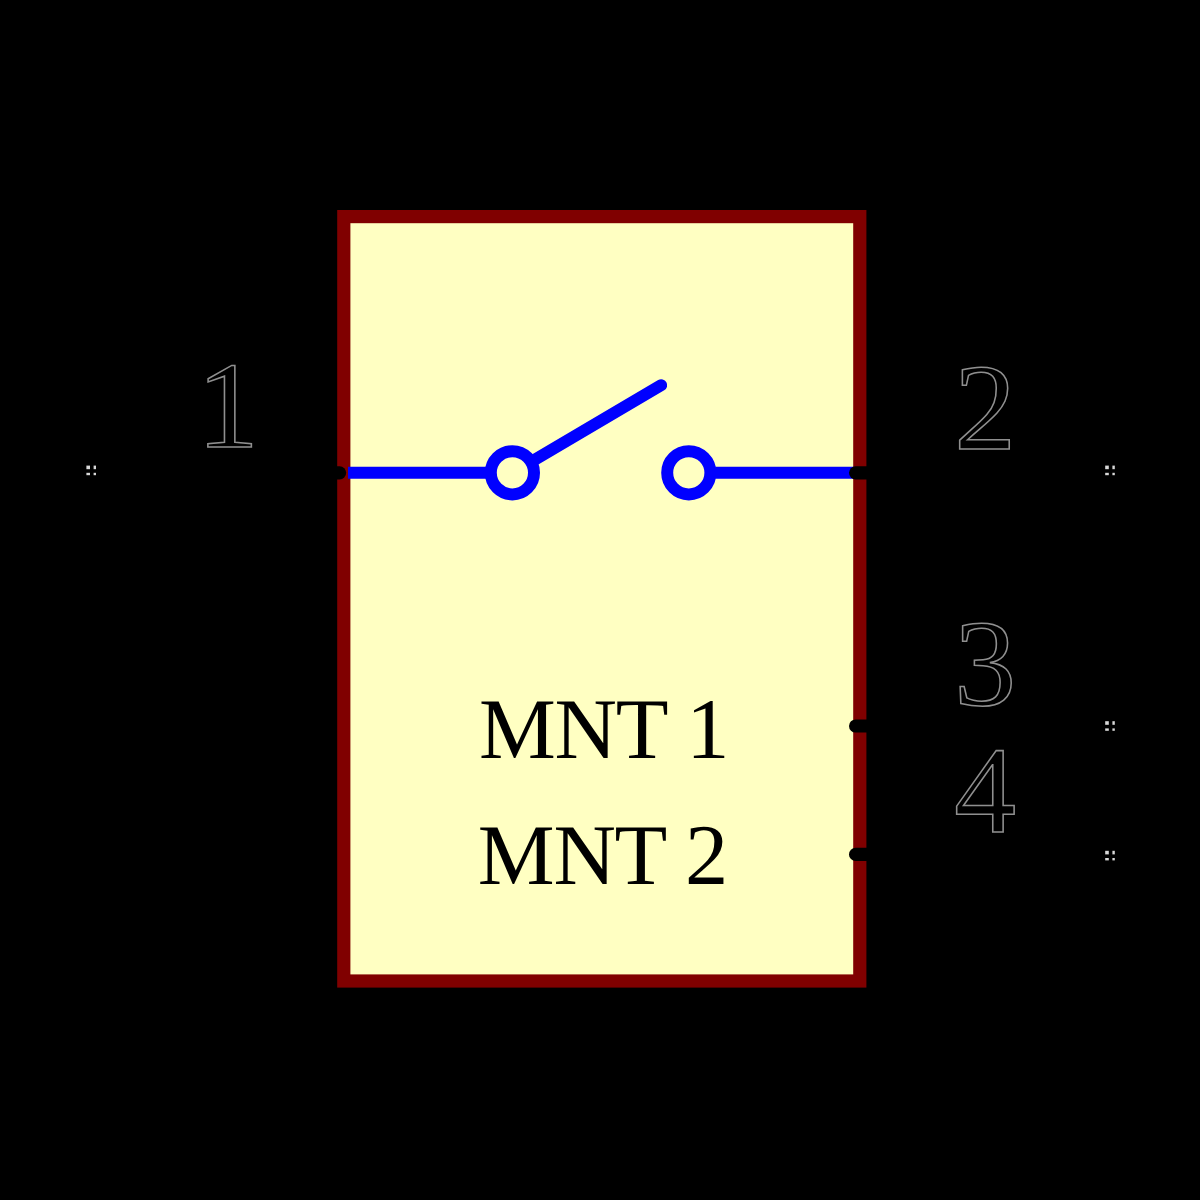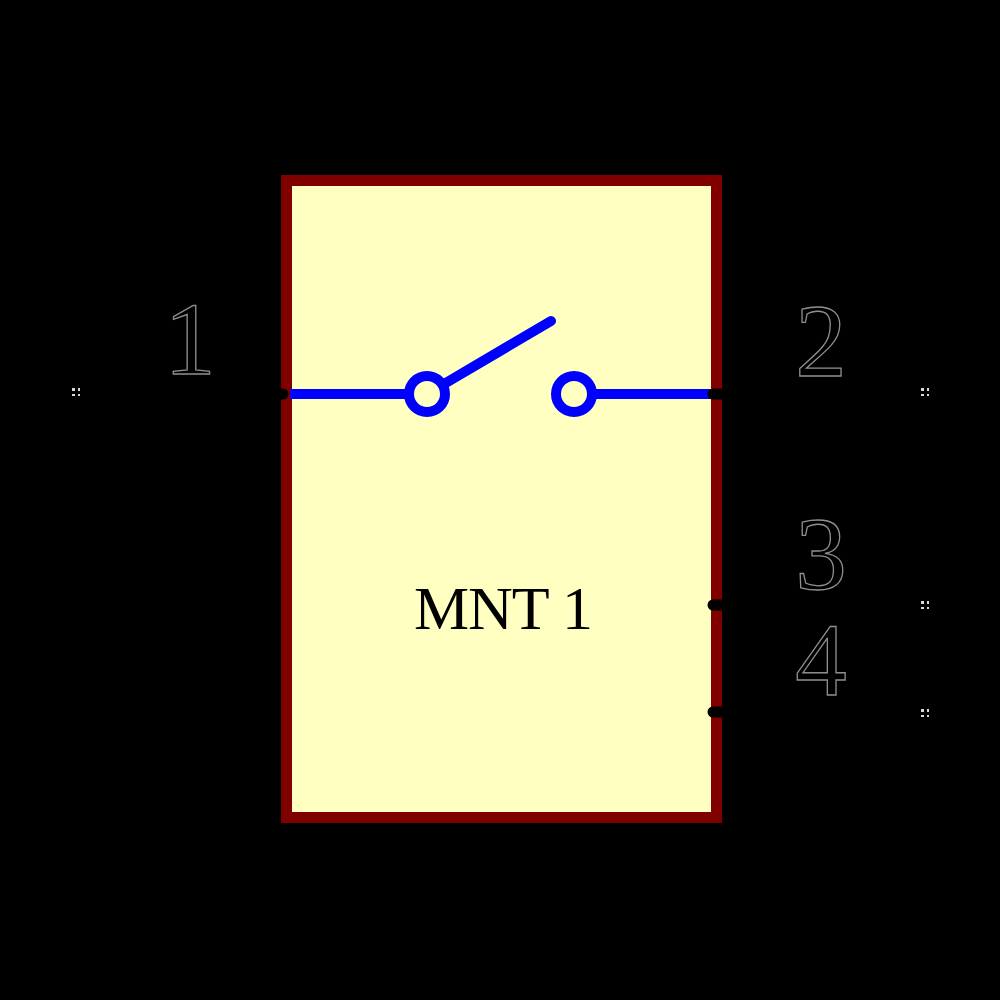--- a/index.html
+++ b/index.html
@@ -25,21 +25,21 @@
     font-size: 103px;
     line-height: 1;
     color: #000000;
     -webkit-text-stroke: 1.3px #8f8f8f;
     white-space: nowrap;
   }
   .body-label {
     position: absolute;
     transform: translate(-50%, -50%);
     font-family: "Liberation Serif", serif;
-    font-size: 62px;
+    font-size: 72px;
     line-height: 1;
     letter-spacing: -1px;
     color: #000000;
     white-space: nowrap;
   }
   .tick { position: absolute; width: 8px; height: 8px; }
   .tick i { position: absolute; width: 2.5px; height: 2.5px; background: #d8d8d8; }
   .tick i:nth-child(1) { left: 0; top: 0; }
   .tick i:nth-child(2) { right: 0; top: 0; }
   .tick i:nth-child(3) { left: 0; bottom: 0; }
@@ -94,14 +94,15 @@
       <i></i>
       <i></i>
     </div>
 
   <div class="pin-num" style="left:190px; top:339px;">1</div>
   <div class="pin-num" style="left:821px; top:341px;">2</div>
   <div class="pin-num" style="left:821px; top:554px;">3</div>
   <div class="pin-num" style="left:821px; top:660px;">4</div>
 
   <div class="body-label" style="left:503px; top:608px;">MNT 1</div>
+  <div class="body-label" style="left:502px; top:713px;">MNT 2</div>
 
 </div>
 
 </body></html>

